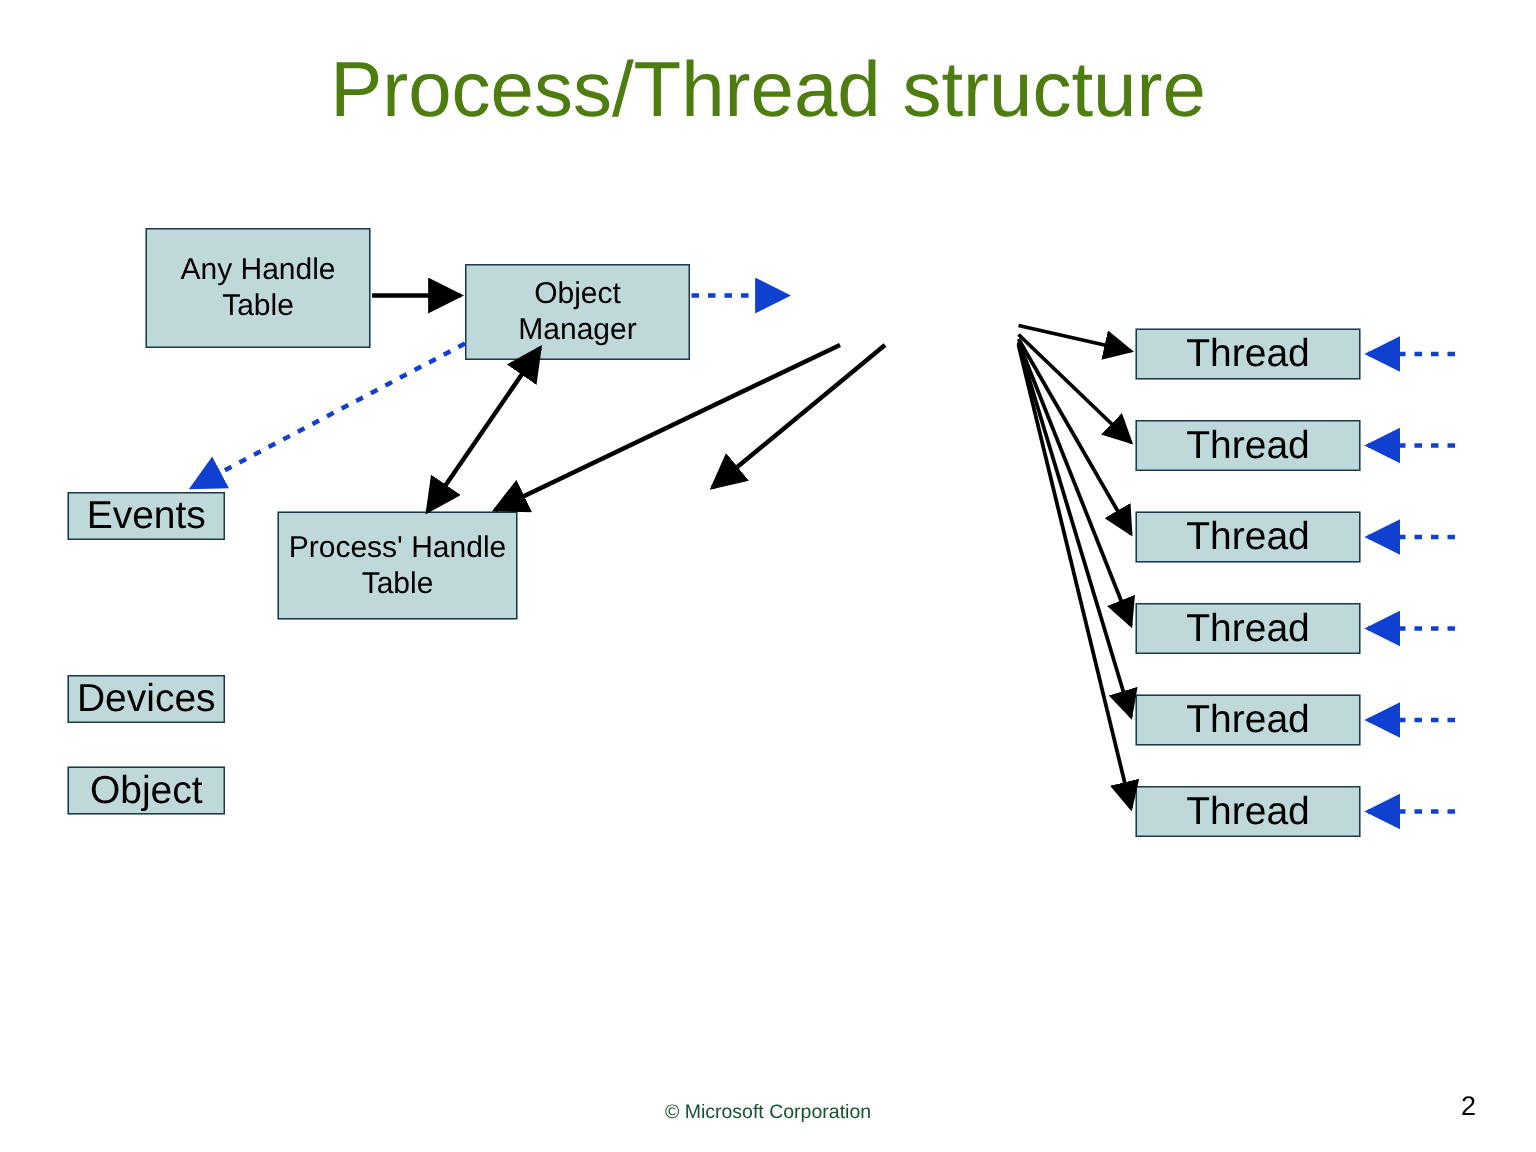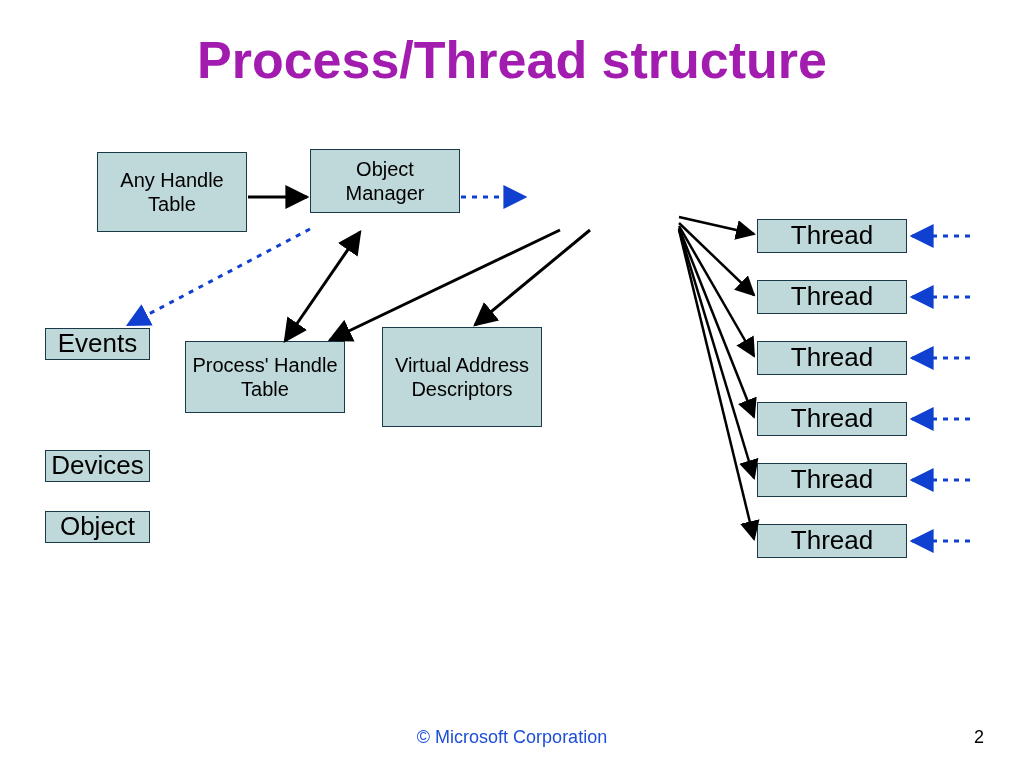--- a/index.html
+++ b/index.html
@@ -1,39 +1,38 @@
 <!DOCTYPE html>
 <html><head>
 <meta charset="utf-8">
 <style>
   html,body{margin:0;padding:0;width:1024px;height:768px;background:#fff;font-family:Arial,Helvetica,sans-serif;overflow:hidden}
   .slide{position:relative;width:1024px;height:768px}
-  .title{position:absolute;top:30px;left:0;width:100%;text-align:center;font-size:52px;color:#a21caf;font-weight:700}
+  .title{position:absolute;top:30px;left:0;width:100%;text-align:center;font-size:52px;color:#4d7c0f;font-weight:400}
   .box{position:absolute;background:#bfd8da;border:1.5px solid #1a3a4a;display:flex;align-items:center;justify-content:center;text-align:center;font-size:20px;color:#000;line-height:1.2;padding:4px;box-sizing:border-box}
   .small{font-size:26px}
-  .footer-c{position:absolute;bottom:20px;left:0;width:100%;text-align:center;font-size:18px;color:#1d4ed8}
+  .footer-c{position:absolute;bottom:20px;left:0;width:100%;text-align:center;font-size:13px;color:#14532d}
   .footer-r{position:absolute;bottom:20px;right:40px;font-size:18px;color:#000}
   svg.overlay{position:absolute;top:0;left:0;width:1024px;height:768px;pointer-events:none}
 </style>
 </head>
 <body>
 
 <div class="slide">
 
   <div class="title">Process/Thread structure</div>
 
   <div class="box" style="left:97px;top:152px;width:150px;height:80px">Any Handle Table</div>
-  <div class="box" style="left:310px;top:149px;width:150px;height:64px">Object Manager</div>
+  <div class="box" style="left:310px;top:176px;width:150px;height:64px">Object Manager</div>
 
   <div class="box small" style="left:45px;top:328px;width:105px;height:32px">Events</div>
   <div class="box small" style="left:45px;top:450px;width:105px;height:32px">Devices</div>
   <div class="box small" style="left:45px;top:511px;width:105px;height:32px">Object</div>
 
   <div class="box" style="left:185px;top:341px;width:160px;height:72px">Process' Handle Table</div>
-  <div class="box" style="left:382px;top:327px;width:160px;height:100px">Virtual Address Descriptors</div>
 
   <div class="box small" style="left:757px;top:219px;width:150px;height:34px">Thread</div>
   <div class="box small" style="left:757px;top:280px;width:150px;height:34px">Thread</div>
   <div class="box small" style="left:757px;top:341px;width:150px;height:34px">Thread</div>
   <div class="box small" style="left:757px;top:402px;width:150px;height:34px">Thread</div>
   <div class="box small" style="left:757px;top:463px;width:150px;height:34px">Thread</div>
   <div class="box small" style="left:757px;top:524px;width:150px;height:34px">Thread</div>
 
   <svg class="overlay">
     <defs>

